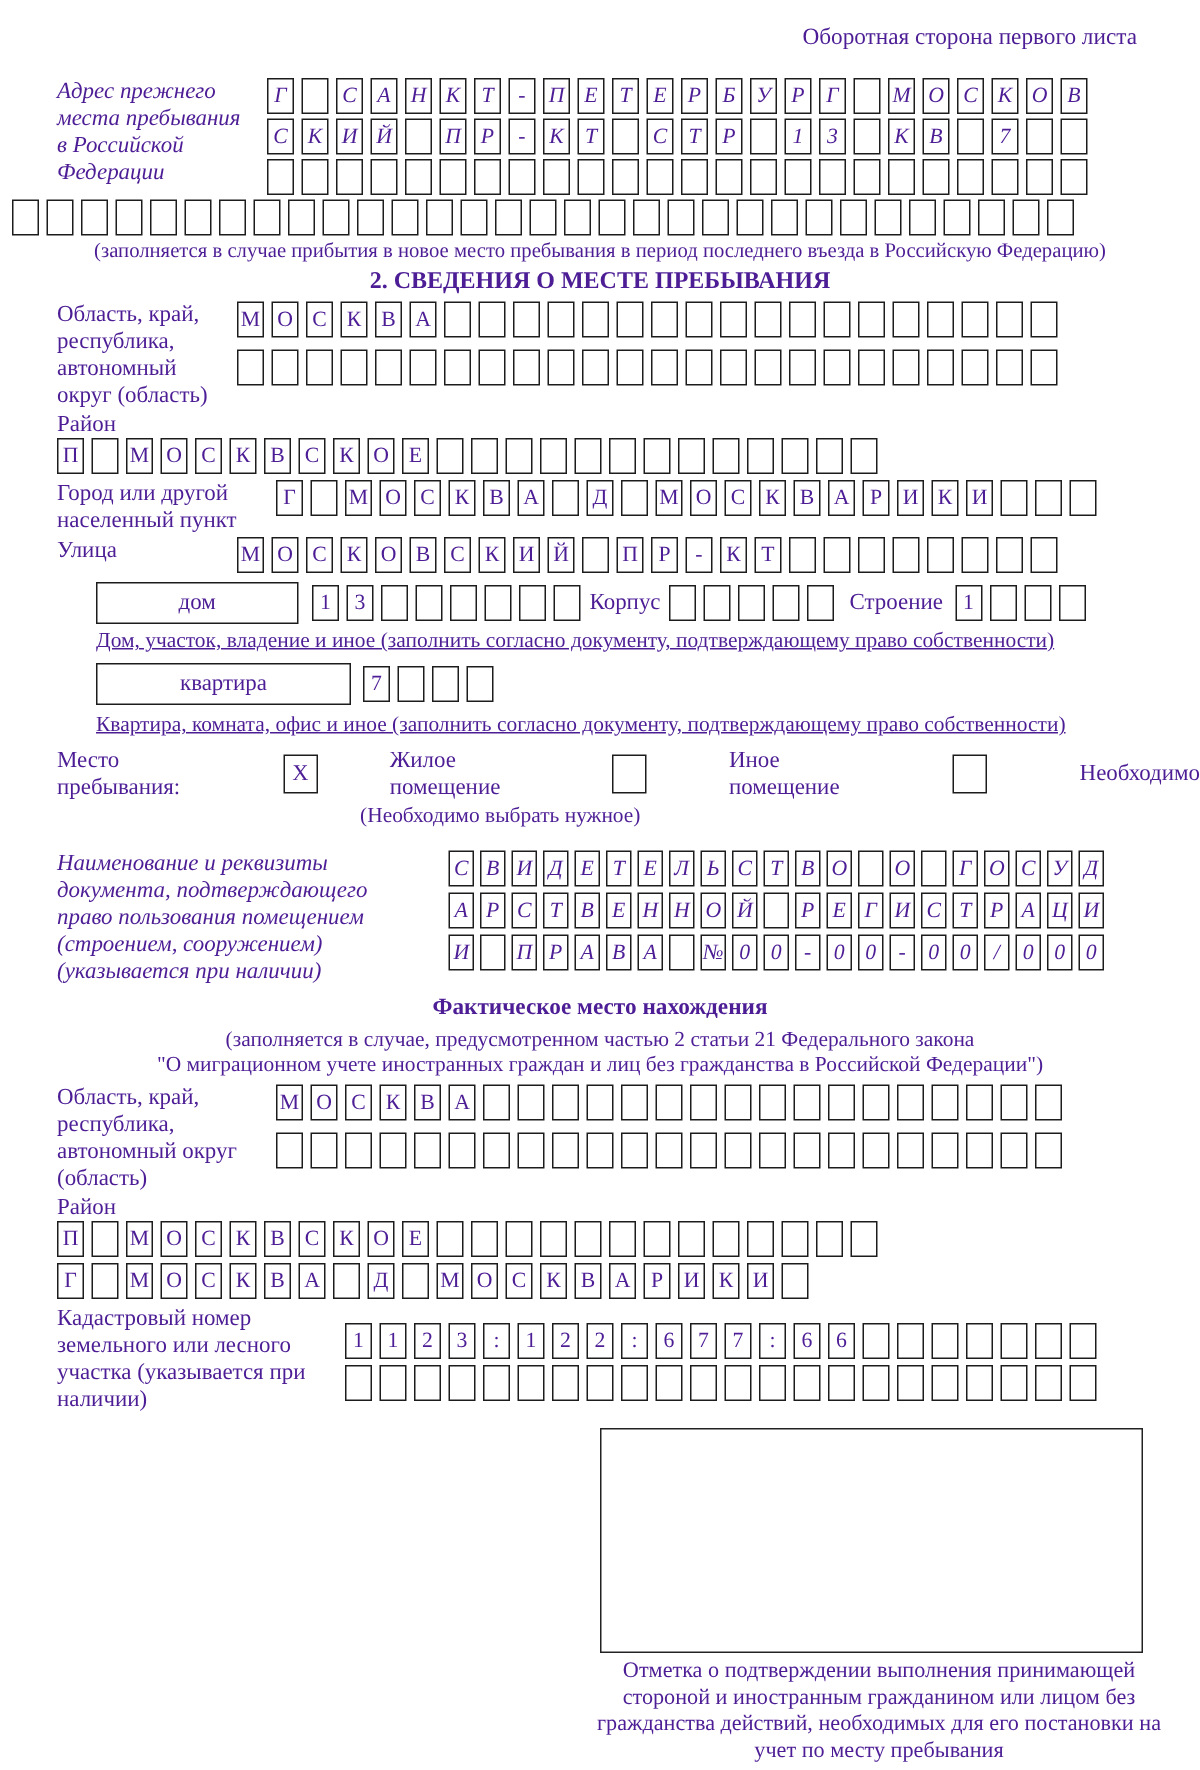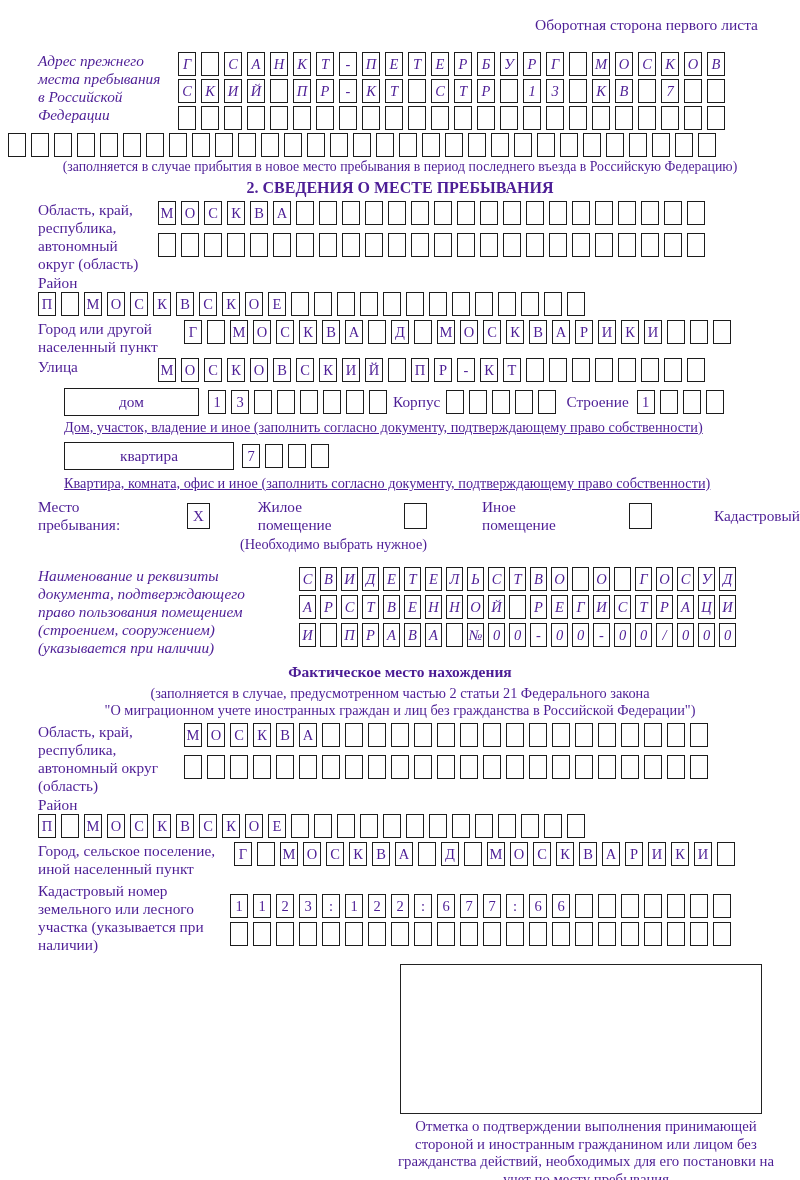--- a/index.html
+++ b/index.html
@@ -394,21 +394,21 @@
   </div>
   <div class="sub-note" style="margin-top:5px;">Квартира, комната, офис и иное (заполнить согласно документу, подтверждающему право собственности)</div>
 
   <div class="mesto-row">
     <span>Место пребывания:</span>
     <span class="checkbox cb1">X</span>
     <span>Жилое помещение</span>
     <span class="checkbox cb2"></span>
     <span>Иное помещение</span>
     <span class="checkbox cb3"></span>
-    <span>Кадастровый</span>
+    <span>Необходимо</span>
   </div>
   <div class="choose-note">(Необходимо выбрать нужное)</div>
 
   <div class="frow mt5">
     <div class="flabel w-doc">Наименование и реквизиты документа, подтверждающего право пользования помещением (строением, сооружением) (указывается при наличии)</div>
     <div class="rows-col doc-cells">
       <div class="cell-row">
           <span class="cell">С</span>
           <span class="cell">В</span>
           <span class="cell">И</span>
@@ -564,21 +564,20 @@
         <span class="cell"></span>
         <span class="cell"></span>
         <span class="cell"></span>
         <span class="cell"></span>
         <span class="cell"></span>
         <span class="cell"></span>
       </div>
   </div>
 
   <div class="frow mt4">
-    <div class="flabel w-gorod3">Город, сельское поселение, иной населенный пункт</div>
     <div class="cell-row">
         <span class="cell">Г</span>
         <span class="cell"></span>
         <span class="cell">М</span>
         <span class="cell">О</span>
         <span class="cell">С</span>
         <span class="cell">К</span>
         <span class="cell">В</span>
         <span class="cell">А</span>
         <span class="cell"></span>

